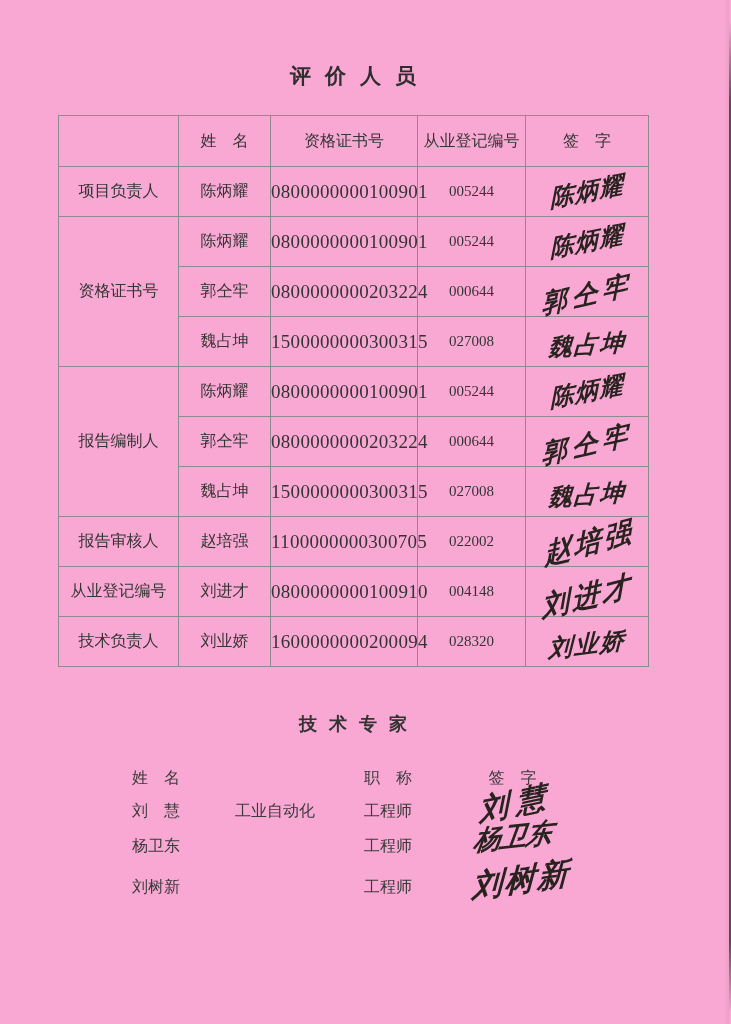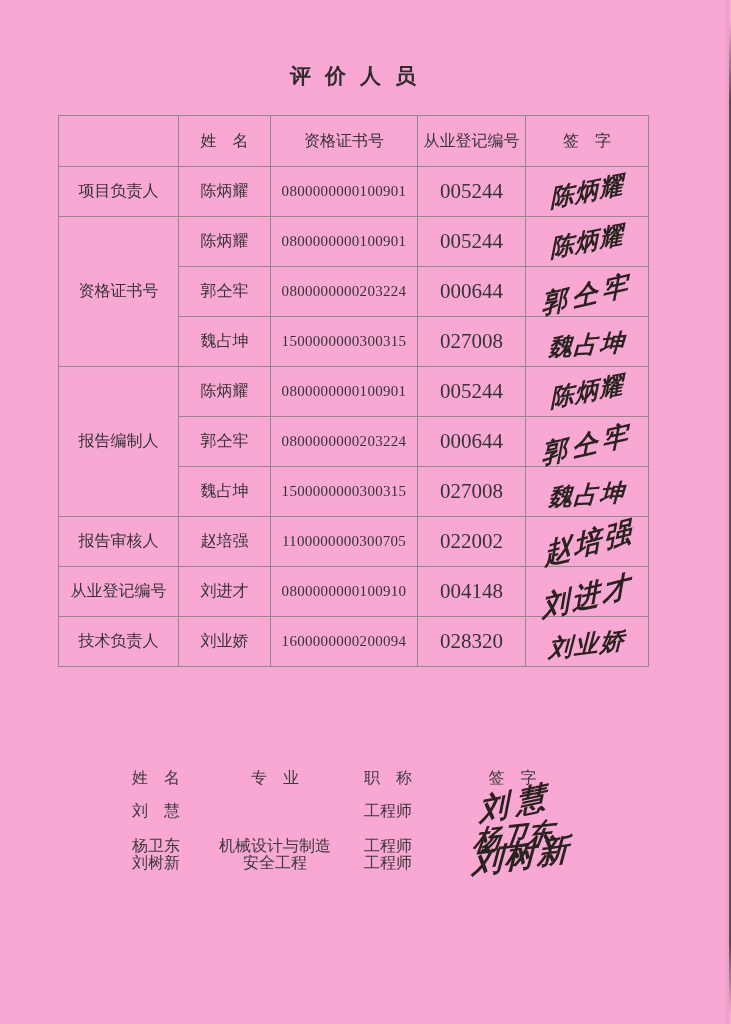--- a/index.html
+++ b/index.html
@@ -38,42 +38,42 @@
   }
   table.main th, table.main td{
     border:1px solid #8c8c8c; text-align:center; vertical-align:middle;
     padding:0; font-weight:400; color:#343434; overflow:visible;
   }
   table.main thead tr{height:51px;}
   table.main tbody tr{height:50px;}
   th.hd{font-size:16px;}
   td.role{font-size:16px;}
   td.nm{font-size:16px;}
-  td.cert{font-size:15px; letter-spacing:.3px;}
-  td.reg{font-size:21px;}
+  td.cert{font-size:19px; letter-spacing:.3px;}
+  td.reg{font-size:15px;}
   td.sigcell{position:relative;}
 
   
   .sig{
     position:absolute; left:50%; top:50%;
     font-family:"DejaVu Sans","Liberation Sans",sans-serif;
     font-style:italic; font-weight:700; color:#28231f;
     white-space:nowrap; line-height:1;
   }
   .sgA{transform:translate(-50%,-52%) rotate(-11deg) skewX(-9deg);  font-size:24px; letter-spacing:1px;}
   .sgB{transform:translate(-50%,-42%) rotate(-13deg) skewX(-11deg); font-size:26px; letter-spacing:5px;}
   .sgC{transform:translate(-50%,-38%) rotate(-4deg)  skewX(-7deg);  font-size:24px; letter-spacing:2px;}
   .sgD{transform:translate(-48%,-46%) rotate(-15deg) skewX(-12deg); font-size:28px; letter-spacing:3px;}
   .sgE{transform:translate(-50%,-34%) rotate(-14deg) skewX(-11deg); font-size:28px; letter-spacing:3px;}
   .sgF{transform:translate(-50%,-40%) rotate(-7deg)  skewX(-8deg);  font-size:24px; letter-spacing:2px;}
 
   
   .xrow{position:absolute; left:58px; width:590px; height:22px;}
   .xhead{top:767px;}
-  .xr0{top:800px;} .xr1{top:835px;} .xr2{top:852px;}
+  .xr0{top:800px;} .xr1{top:835px;} .xr2{top:876px;}
   .xcell{position:absolute; text-align:center; font-size:16px; color:#3a3a3a; line-height:22px;}
   .c-name {left:52px;  width:92px;}
   .c-spec {left:147px; width:140px;}
   .c-title{left:290px; width:80px;}
   .c-sig  {left:392px; width:125px; overflow:visible;}
   .xsgA{transform:translate(-46%,-40%) rotate(-12deg) skewX(-10deg); font-size:30px; letter-spacing:8px;}
   .xsgB{transform:translate(-50%,-45%) rotate(-6deg)  skewX(-14deg); font-size:27px; letter-spacing:-1px;}
   .xsgC{transform:translate(-42%,-38%) rotate(-8deg)  skewX(-10deg); font-size:31px; letter-spacing:2px;}
 </style>
 </head>
@@ -183,46 +183,45 @@
           <td class="nm">刘业娇</td>
           <td class="cert">1600000000200094</td>
           <td class="reg">028320</td>
           <td class="sigcell">
             <span class="sig sgF">刘业娇</span>
           </td>
         </tr>
       </tbody>
   </table>
 
+  <h2 class="title2"><span>技术专家</span></h2>
 
   <div id="expertsHead" class="xrow xhead">
       <span class="xcell c-name">姓　名</span>
-      <span class="xcell c-spec">专　业</span>
       <span class="xcell c-title">职　称</span>
       <span class="xcell c-sig">签　字</span>
     </div>
   <div id="expertsRows">
       <div class="xrow xr0">
         <span class="xcell c-name">刘　慧</span>
+        <span class="xcell c-spec">工业自动化</span>
         <span class="xcell c-title">工程师</span>
         <span class="xcell c-sig">
           <span class="sig xsgA">刘慧</span>
         </span>
       </div>
       <div class="xrow xr1">
         <span class="xcell c-name">杨卫东</span>
-        <span class="xcell c-spec">机械设计与制造</span>
         <span class="xcell c-title">工程师</span>
         <span class="xcell c-sig">
           <span class="sig xsgB">杨卫东</span>
         </span>
       </div>
       <div class="xrow xr2">
         <span class="xcell c-name">刘树新</span>
-        <span class="xcell c-spec">安全工程</span>
         <span class="xcell c-title">工程师</span>
         <span class="xcell c-sig">
           <span class="sig xsgC">刘树新</span>
         </span>
       </div>
     </div>
 
   <div class="edge-soft"></div>
   <div class="edge-shade"></div>
 </div>

